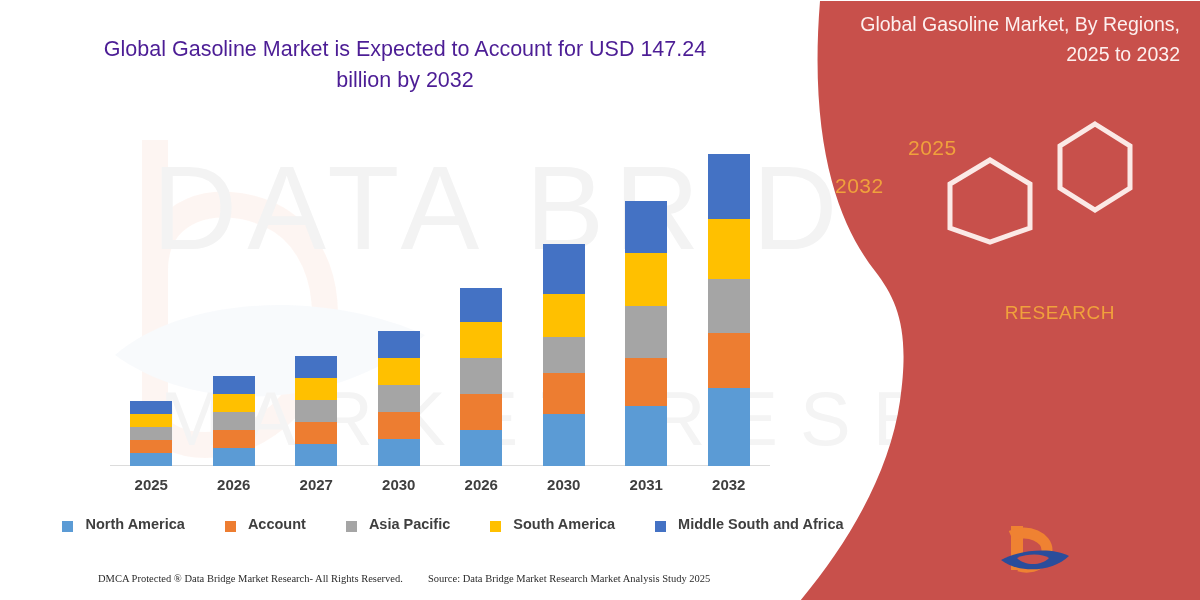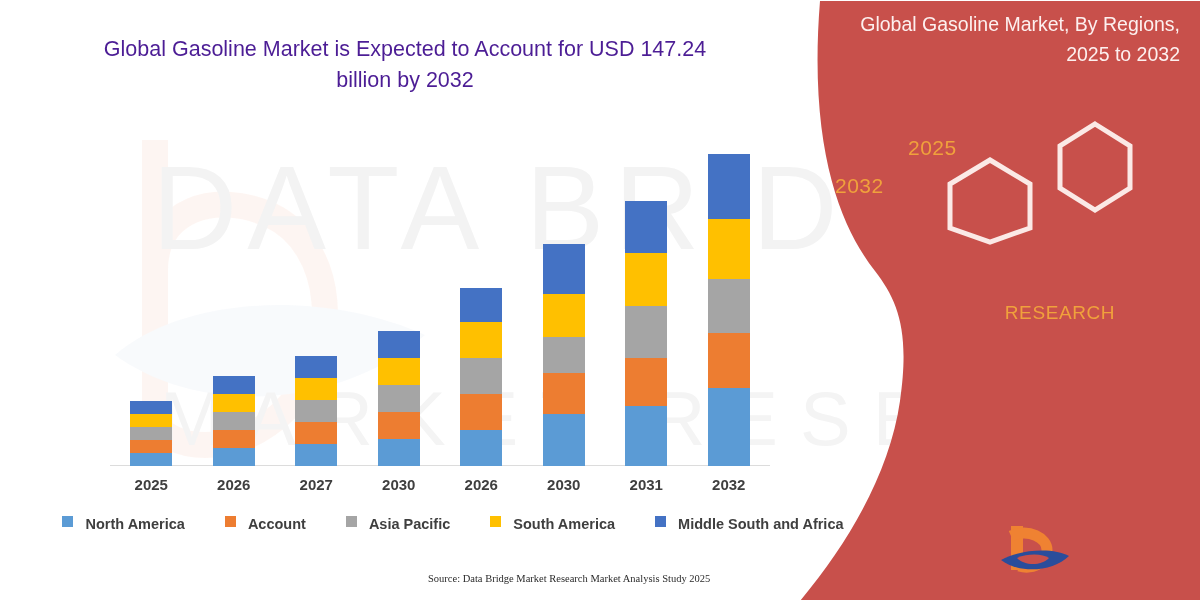--- a/index.html
+++ b/index.html
@@ -58,21 +58,21 @@
   .xlabel{
     width:42px;text-align:center;
     font-size:15px;font-weight:bold;color:#3f3f3f;
     font-family:"Liberation Sans", sans-serif;
   }
 
   .legend{
     position:absolute;left:110px;top:512px;width:660px;height:24px;
     display:flex;align-items:center;justify-content:center;gap:14px;
   }
-  .legend-item{display:flex;align-items:flex-start;gap:12px;margin-left:26px;}
+  .legend-item{display:flex;align-items:flex-end;gap:12px;margin-left:26px;}
   .legend-swatch{width:11px;height:11px;display:inline-block;}
   .legend-label{font-size:14.5px;font-weight:bold;color:#3f3f3f;white-space:nowrap;}
 
   .footer{
     position:absolute;left:0;top:566px;width:800px;height:24px;
     display:flex;align-items:center;
   }
   .foot-dmca{position:absolute;left:98px;font-size:10.5px;color:#2b2b2b;white-space:nowrap;
     font-family:"Liberation Serif", serif;}
   .foot-src{position:absolute;left:428px;font-size:10.5px;color:#2b2b2b;white-space:nowrap;
@@ -221,20 +221,21 @@
           <span class="legend-swatch" style="background: rgb(255, 192, 0);"></span>
           <span class="legend-label">South America</span>
         </div>
         <div class="legend-item">
           <span class="legend-swatch" style="background: rgb(68, 114, 196);"></span>
           <span class="legend-label">Middle South and Africa</span>
         </div>
       </div>
 
     <div class="footer">
+      <span class="foot-dmca">DMCA Protected ® Data Bridge Market Research- All Rights Reserved.</span>
       <span class="foot-src">Source: Data Bridge Market Research  Market Analysis Study 2025</span>
     </div>
   </div>
 
   <div class="right-pane">
     <svg class="right-svg" viewBox="0 0 420 600" preserveAspectRatio="none">
       <path d="M40 0 L420 0 L420 600 L20 600 C70 540 110 470 120 400 C130 330 118 300 95 270 C62 228 28 150 40 0 Z" fill="#c8504b"></path>
     </svg>
 
     <div class="right-content">

